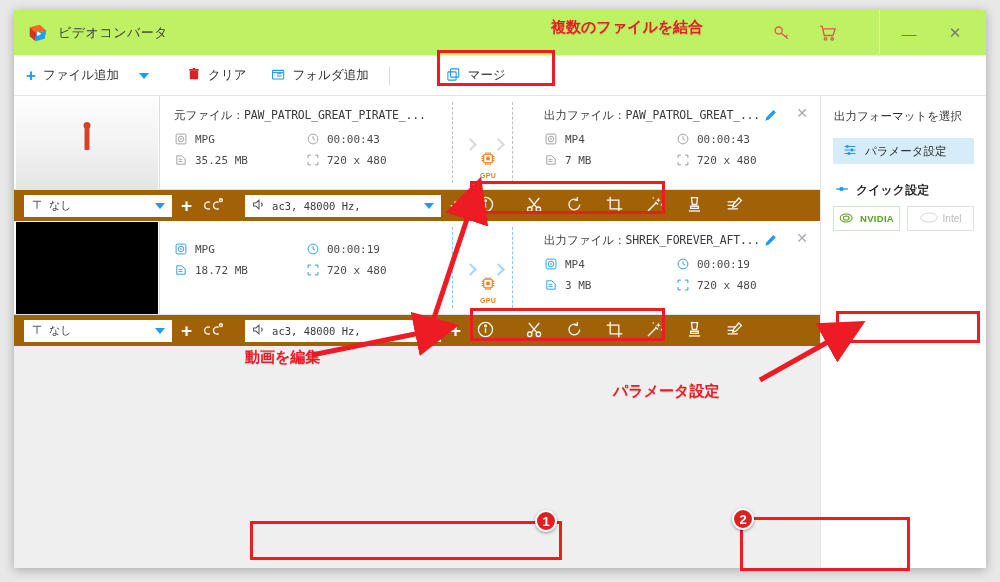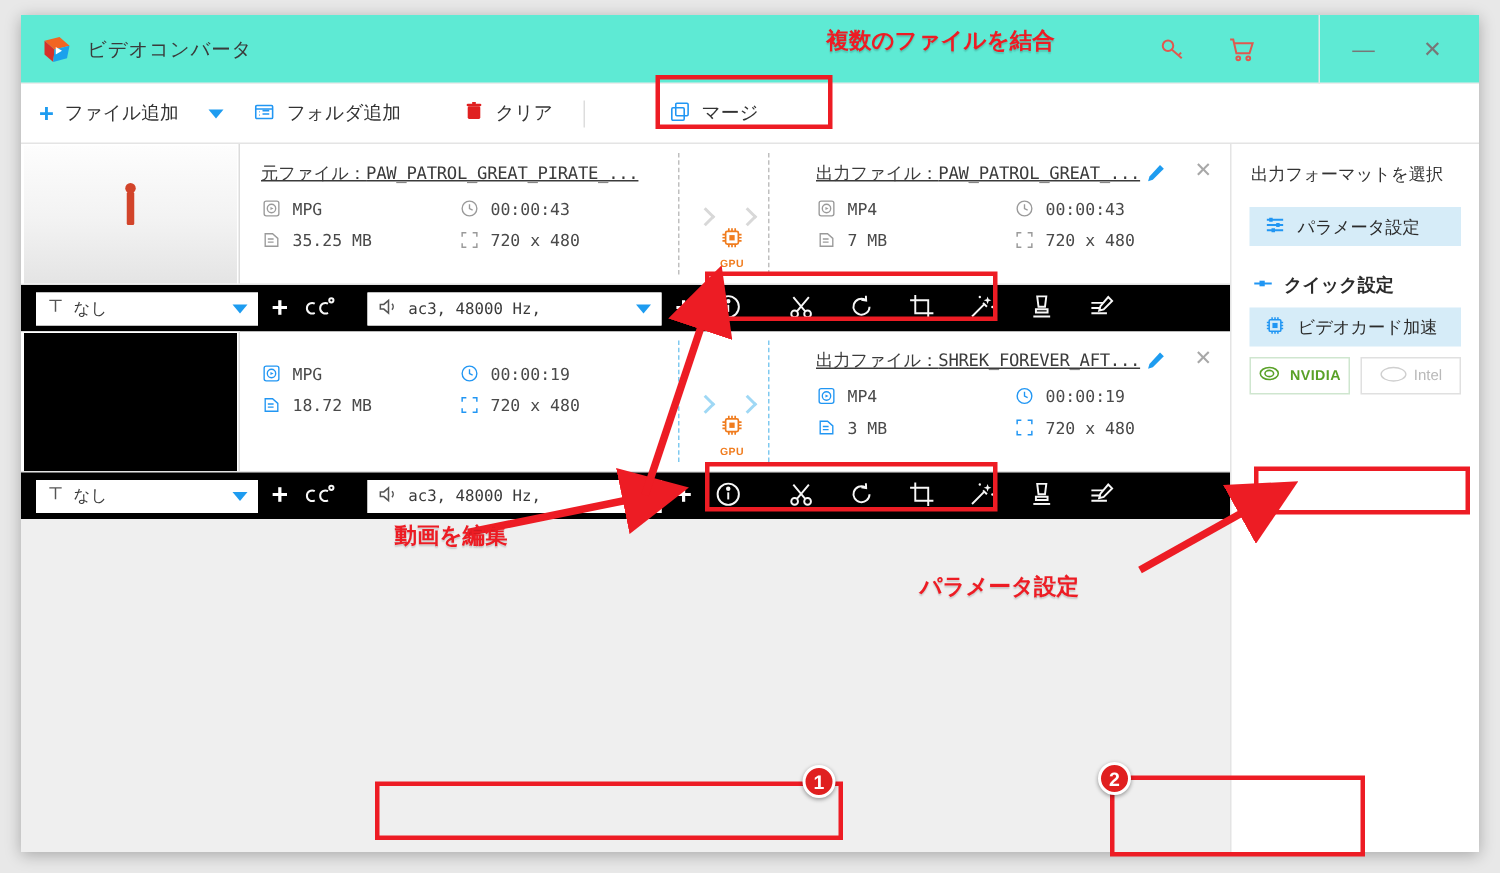--- a/index.html
+++ b/index.html
@@ -15,21 +15,21 @@
     width: 972px; height: 558px;
     background: #ffffff;
     box-shadow: 0 2px 10px rgba(0,0,0,0.28);
     overflow: hidden;
   }
 
   
   .titlebar {
     position: relative;
     height: 46px;
-    background: #5eead4;
+    background: #bef264;
     border-bottom: 1px solid #ececec;
   }
   .logo {
     position: absolute; left: 14px; top: 13px;
     width: 20px; height: 20px;
   }
   .app-title {
     position: absolute; left: 44px; top: 14px;
     font-size: 13px; color: #3a3a3a; letter-spacing: .5px;
   }
@@ -130,21 +130,20 @@
     flex: 1;
   }
   .src-col { min-width: 278px; }
   .out-col { min-width: 290px; }
 
   .fname {
     font-size: 11.5px; color: #3b3b3b;
     white-space: nowrap; overflow: hidden;
     font-family: "DejaVu Sans Mono", monospace;
     letter-spacing: -.2px;
-    text-decoration: underline;
   }
   .fname .jp { font-family: "Liberation Sans", sans-serif; letter-spacing: 0; }
   .meta-grid {
     margin-top: 9px;
     display: grid;
     grid-template-columns: 132px auto;
     row-gap: 7px;
   }
   .meta {
     display: flex; align-items: center; gap: 7px;
@@ -181,21 +180,21 @@
     width: 15px; height: 15px; cursor: pointer;
   }
   .close-x {
     position: absolute; right: 12px; top: 9px;
     color: #a8a8a8; font-size: 14px; cursor: pointer;
   }
 
   
   .bluebar {
     height: 31px;
-    background: #000000;
+    background: #a16207;
     display: flex; align-items: center;
     padding: 0 10px;
     gap: 6px;
     position: relative;
   }
   .combo {
     height: 22px; background: #fff;
     display: flex; align-items: center;
     padding: 0 6px; gap: 6px;
     font-size: 11px; color: #3a3a3a;
@@ -360,40 +359,40 @@
   </div>
 
   <div class="toolbar">
     <div class="tbtn">
       <span class="plus-ic">+</span>
       <span class="lbl">ファイル追加</span>
     </div>
     <div class="caret-btn">
       <span class="caret"></span>
     </div>
+    <div class="tbtn" style="margin-left:18px">
+      <span>
+        <svg viewBox="0 0 20 20" width="14" height="14">
+          <rect x="4" y="5.5" width="12" height="12" rx="1.4" fill="#e02020"></rect>
+          <rect x="3" y="3" width="14" height="2.4" rx="1.2" fill="#e02020"></rect>
+          <rect x="8" y="1.4" width="4" height="2" rx="1" fill="#e02020"></rect>
+        </svg>
+      </span>
+      <span class="lbl">クリア</span>
+    </div>
     <div class="tbtn">
       <span>
         <svg viewBox="0 0 20 20" width="15" height="15" fill="none" stroke="#2196f3" stroke-width="1.4">
           <rect x="2" y="4.5" width="15" height="11.5" rx="1"></rect>
             <path d="M2 7.5 H17"></path>
             <path d="M5 10 H5.5 M5 13 H5.5"></path>
           <path d="M8 9 H14 M8 12 H14"></path>
         </svg>
       </span>
       <span class="lbl">フォルダ追加</span>
-    </div>
-    <div class="tbtn" style="margin-left:18px">
-      <span>
-        <svg viewBox="0 0 20 20" width="14" height="14">
-          <rect x="4" y="5.5" width="12" height="12" rx="1.4" fill="#e02020"></rect>
-          <rect x="3" y="3" width="14" height="2.4" rx="1.2" fill="#e02020"></rect>
-          <rect x="8" y="1.4" width="4" height="2" rx="1" fill="#e02020"></rect>
-        </svg>
-      </span>
-      <span class="lbl">クリア</span>
     </div>
     <div class="tsep"></div>
     <div class="tbtn" style="margin-left:36px">
       <span>
         <svg viewBox="0 0 20 20" width="15" height="15" fill="none" stroke="#2196f3" stroke-width="1.4">
           <rect x="6" y="2.5" width="11" height="11" rx="1"></rect>
             <rect x="2.5" y="6.5" width="11" height="11" rx="1"></rect>
         </svg>
       </span>
       <span class="lbl">マージ</span>
@@ -818,30 +817,20 @@
         <span>
           <svg viewBox="0 0 18 18" width="14" height="14" fill="none" stroke="#2196f3" stroke-width="1.8">
             <path d="M1.5 9 H16.5"></path>
               <rect x="6" y="6.6" width="4.5" height="4.8" fill="#2196f3" stroke="none"></rect>
           </svg>
         </span>
         <span>クイック設定</span>
       </div>
 
 
-      <div class="vcard">
-        <span>
-          <svg viewBox="0 0 18 18" width="14" height="14" fill="none" stroke="#2196f3" stroke-width="1.3">
-            <rect x="4" y="4" width="10" height="10" rx="1"></rect>
-              <rect x="6.8" y="6.8" width="4.4" height="4.4" fill="#2196f3" stroke="none"></rect>
-            <path d="M6.5 4 V2 M9 4 V2 M11.5 4 V2 M6.5 14 V16 M9 14 V16 M11.5 14 V16 M4 6.5 H2 M4 9 H2 M4 11.5 H2 M14 6.5 H16 M14 9 H16 M14 11.5 H16"></path>
-          </svg>
-        </span>
-        <span>ビデオカード加速</span>
-      </div>
 
       <div class="gpus">
         <div class="gpu-chip nv">
           <span>
             <svg viewBox="0 0 20 14" width="16" height="12" fill="none" stroke="#59a127" stroke-width="1.3">
               <ellipse cx="9" cy="7" rx="7.5" ry="5"></ellipse>
                 <ellipse cx="9" cy="7" rx="3.6" ry="2.6"></ellipse>
             </svg>
           </span>
           <span class="nv-txt">NVIDIA</span>
@@ -875,17 +864,17 @@
 </svg>
 
 <div class="ann-box" style="left:437px; top:50px; width:118px; height:36px;"></div>
 <div class="ann-box" style="left:470px; top:181px; width:195px; height:33px;"></div>
 <div class="ann-box" style="left:470px; top:308px; width:195px; height:33px;"></div>
 <div class="ann-box" style="left:836px; top:311px; width:144px; height:32px;"></div>
 <div class="ann-box" style="left:250px; top:521px; width:312px; height:39px;"></div>
 <div class="ann-box" style="left:740px; top:517px; width:170px; height:54px;"></div>
 
 <div class="ann-txt" style="left:551px; top:18px;">複数のファイルを結合</div>
-<div class="ann-txt" style="left:263px; top:348px;">動画を編集</div>
+<div class="ann-txt" style="left:245px; top:348px;">動画を編集</div>
 <div class="ann-txt" style="left:613px; top:382px;">パラメータ設定</div>
 
 <div class="badge" style="left:535px; top:510px;">1</div>
 <div class="badge" style="left:732px; top:508px;">2</div>
 
 </body></html>

